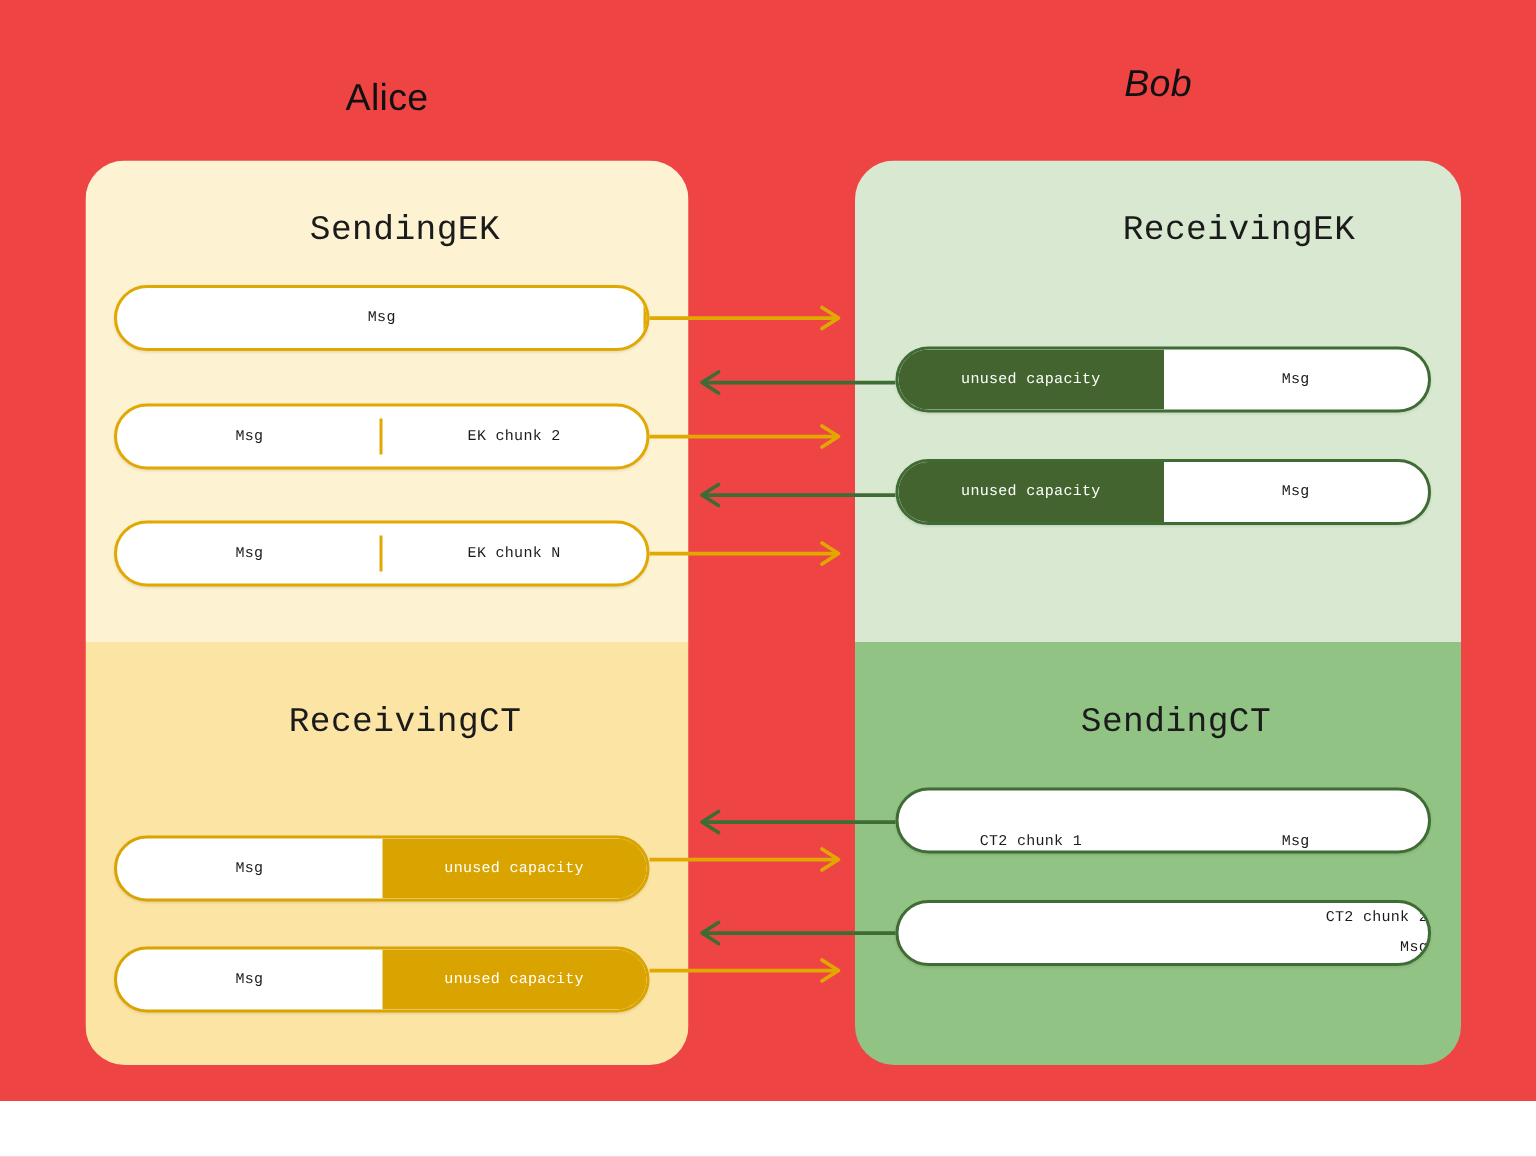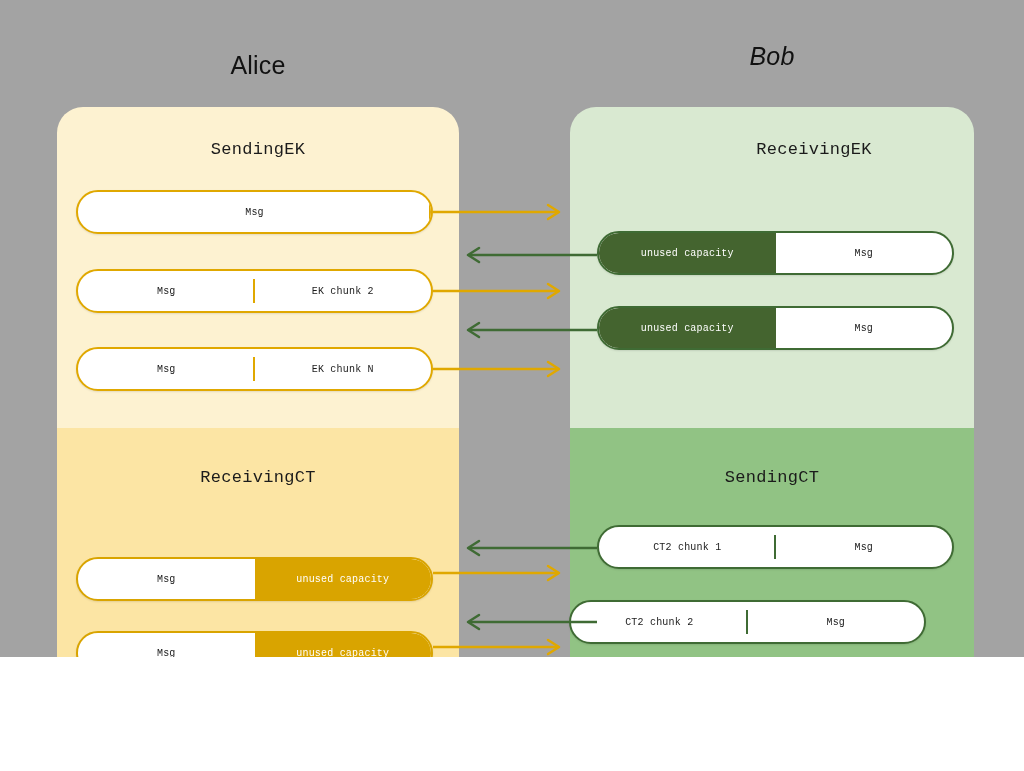--- a/index.html
+++ b/index.html
@@ -11,23 +11,23 @@
   body {
     width: 1024px;
     height: 771px;
     font-family: "Liberation Sans", sans-serif;
     -webkit-font-smoothing: antialiased;
   }
 
   #stage {
     position: relative;
     width: 1024px;
-    height: 657px;
+    height: 734px;
     overflow: hidden;
-    background: #a3a3a3;
+    background: #ef4444;
   }
 
   
   .party-title {
     position: absolute;
     font-family: "Liberation Sans", sans-serif;
     font-size: 25px;
     font-weight: 400;
     color: #111111;
     text-align: center;
@@ -56,26 +56,27 @@
 
   #alice-panel .panel-half.top    { background: #FDF2D1; }
   #alice-panel .panel-half.bottom { background: #FCE5A4; }
   #bob-panel   .panel-half.top    { background: #D9E9D1; }
   #bob-panel   .panel-half.bottom { background: #91C384; }
 
   
   .section-title {
     position: absolute;
     font-family: "Liberation Mono", "DejaVu Sans Mono", monospace;
-    font-size: 17px;
+    font-size: 23px;
     font-weight: 400;
     color: #1b1b1b;
     text-align: center;
     white-space: nowrap;
     letter-spacing: 0.3px;
+    margin-left: 12px;
   }
   #t-sending-ek   { left: 57px;  top: 140px; width: 402px; }
   #t-receiving-ek { left: 570px; top: 140px; width: 404px; padding-left: 42px; }
   #t-receiving-ct { left: 57px;  top: 468px; width: 402px; }
   #t-sending-ct   { left: 570px; top: 468px; width: 404px; }
 
   
   .pill {
     position: absolute;
     height: 44px;
@@ -110,20 +111,21 @@
     top: 8px;
     bottom: 8px;
     width: 2px;
     background: #E0A800;
   }
 
   
   .pill.outline-green {
     background: #ffffff;
     border: 2.5px solid #3F6B34;
+    align-items: flex-end;
   }
   .pill.outline-green .seg { color: #1b1b1b; }
   .pill.outline-green .seg.left::after {
     content: "";
     position: absolute;
     right: 0;
     top: 8px;
     bottom: 8px;
     width: 2px;
     background: #3F6B34;
@@ -205,21 +207,21 @@
   </div>
   <div class="pill split-amber" style="left:76px; top:631px; width:357px;">
     <div class="seg left">Msg</div>
     <div class="seg right">unused capacity</div>
   </div>
 
   <div class="pill outline-green" style="left:597px; top:525px; width:357px;">
     <div class="seg left">CT2 chunk 1</div>
     <div class="seg right">Msg</div>
   </div>
-  <div class="pill outline-green" style="left:569px; top:600px; width:357px;">
+  <div class="pill outline-green" style="left:597px; top:600px; width:357px;flex-direction:column;">
     <div class="seg left">CT2 chunk 2</div>
     <div class="seg right">Msg</div>
   </div>
 
   <div class="arrow" style="left:433px; top:202px;">
     <svg width="132" height="20" viewBox="0 0 132 20">
       <path d="M0 10 H124" stroke="#E0A800" stroke-width="2.5" fill="none"></path>
       <path d="M115 3 L126 10 L115 17" stroke="#E0A800" stroke-width="2.5" fill="none" stroke-linecap="round" stroke-linejoin="round"></path>
     </svg>
   </div>

